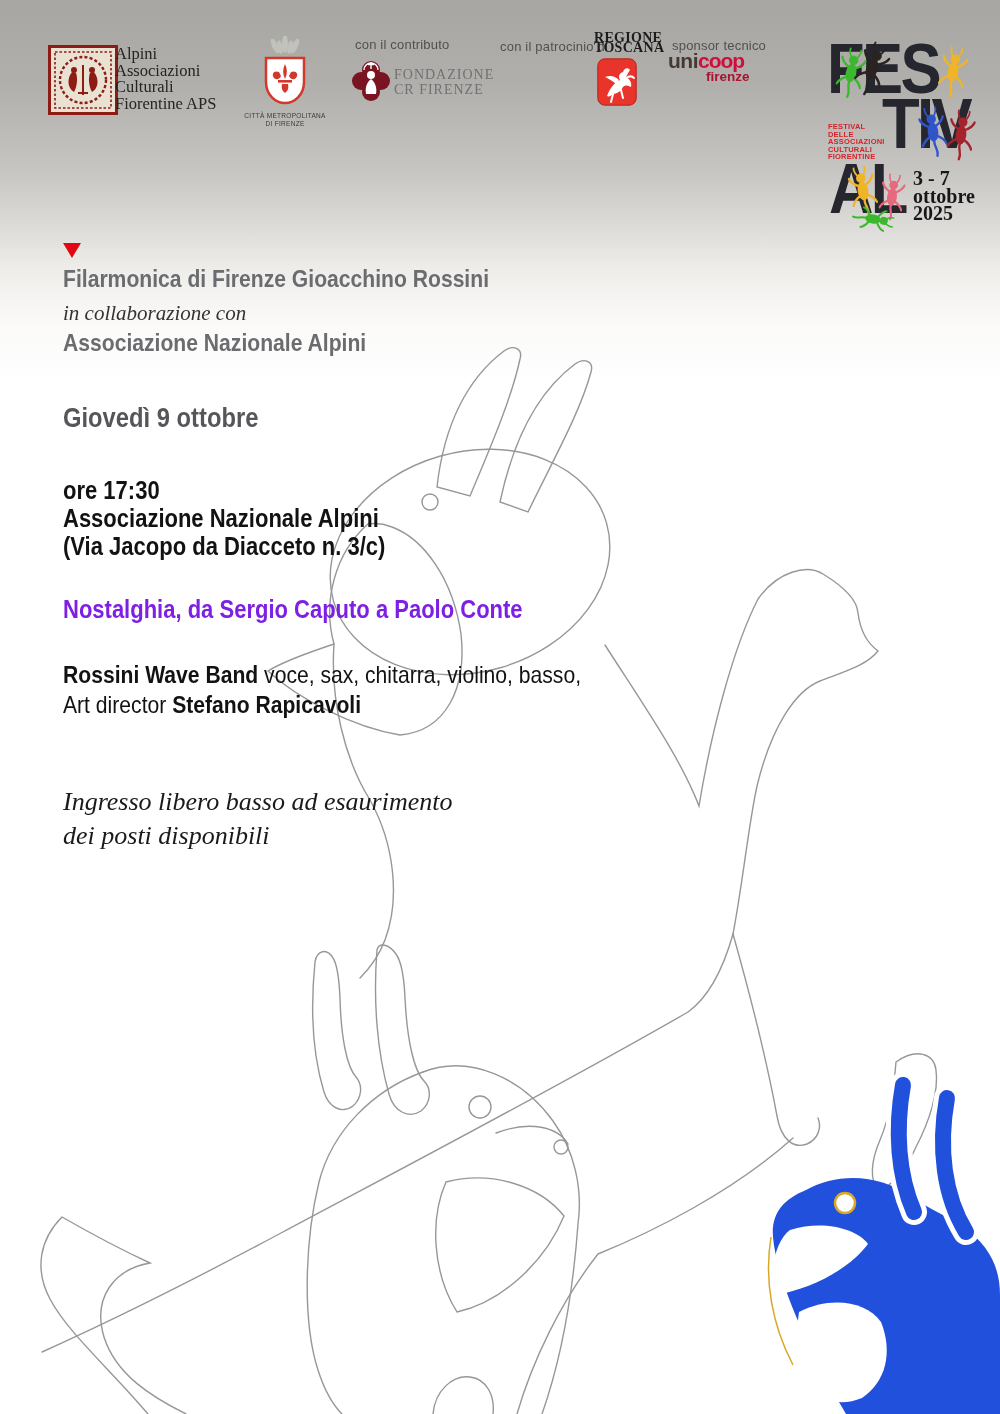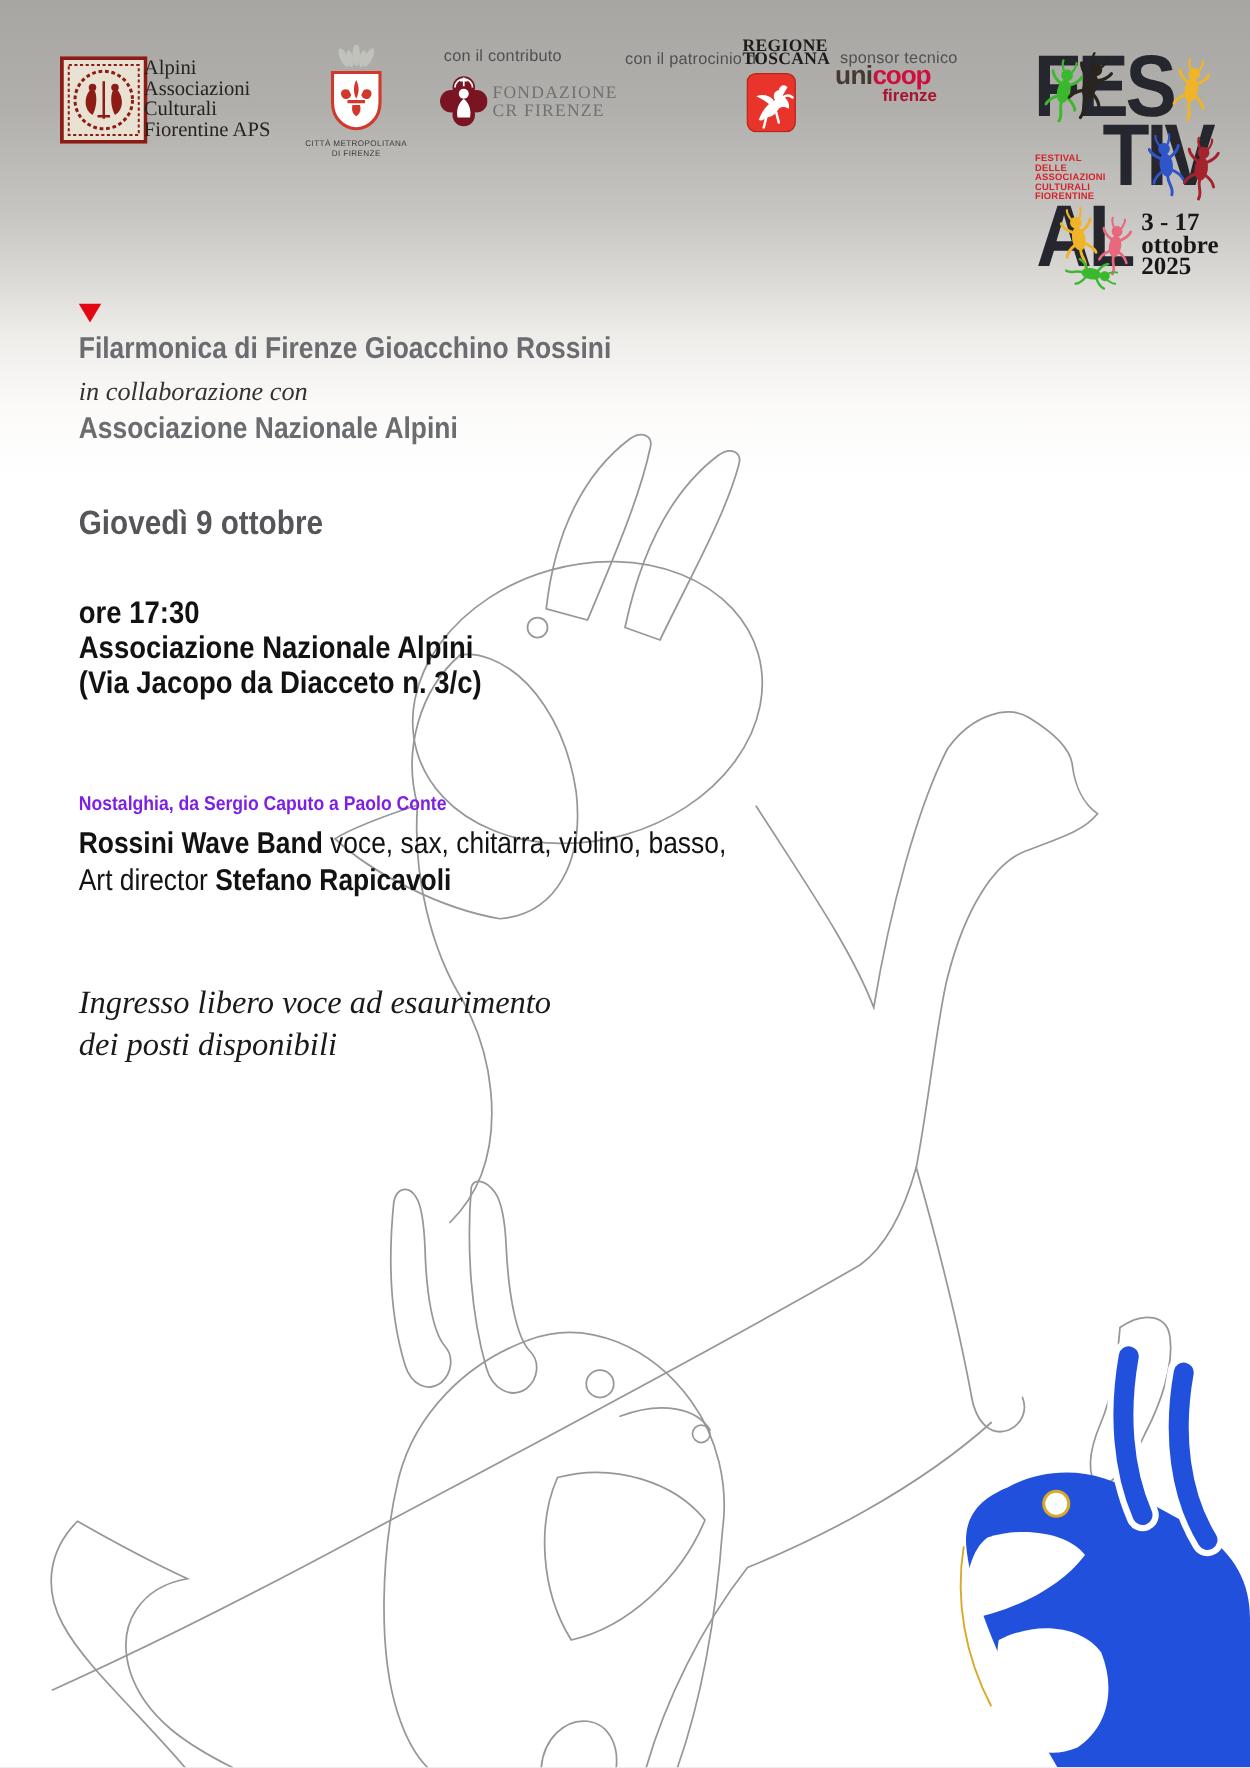--- a/index.html
+++ b/index.html
@@ -35,21 +35,21 @@
 
   
   .tri{position:absolute;left:63px;top:243px;width:0;height:0;
     border-left:9px solid transparent;border-right:9px solid transparent;border-top:15px solid #e30613;}
   .line{position:absolute;left:63px;white-space:nowrap;}
   .organizer{top:265px;font-size:24px;font-weight:700;color:#6b6c6f;}
   .collab-intro{top:301px;font-family:"Liberation Serif",serif;font-style:italic;font-size:21px;color:#333;}
   .collab-org{top:329px;font-size:24px;font-weight:700;color:#6b6c6f;}
   .event-day{top:403px;font-size:27px;font-weight:700;color:#55565a;}
   .venue{top:476px;font-size:25px;font-weight:700;color:#121212;line-height:28px;}
-  .show-title{top:595px;font-size:16px;font-weight:700;color:#7e1fe4;margin-top:40px;}
+  .show-title{top:595px;font-size:25px;font-weight:700;color:#7e1fe4;}
   .band{top:660px;font-size:24px;color:#121212;line-height:30px;font-weight:400;}
   .band b{font-weight:700;}
   .admission{top:785px;font-family:"Liberation Serif",serif;font-style:italic;font-size:26px;
     color:#1a1a1a;line-height:34px;}
 </style>
 </head>
 <body>
 
 <div class="poster">
 
@@ -180,21 +180,21 @@
   </svg>
 
   <div class="fl-caption">
     <div>FESTIVAL</div>
     <div>DELLE</div>
     <div>ASSOCIAZIONI</div>
     <div>CULTURALI</div>
     <div>FIORENTINE</div>
   </div>
   <div class="fl-date">
-    <div>3 - 17</div>
+    <div>3 - 7</div>
     <div>ottobre</div>
     <div>2025</div>
   </div>
 
   <div class="tri"></div>
 
   <div class="line organizer">
     <span class="cond">Filarmonica di Firenze Gioacchino Rossini</span>
   </div>
   <div class="line collab-intro">
@@ -217,21 +217,21 @@
   <div class="line show-title">
     <span class="cond">Nostalghia, da Sergio Caputo a Paolo Conte</span>
   </div>
 
   <div class="line band">
     <div><span class="cond"><b>Rossini Wave Band</b><span> voce, sax, chitarra, violino, basso,</span></span></div>
     <div><span class="cond"><span>Art director </span><b>Stefano Rapicavoli</b></span></div>
   </div>
 
   <div class="line admission">
-    <div>Ingresso libero voce ad esaurimento</div>
+    <div>Ingresso libero basso ad esaurimento</div>
     <div>dei posti disponibili</div>
   </div>
 
   <svg class="layer" viewBox="0 0 1000 1414">
     <path fill="#2150dd" d="M806,1190 C838,1172 880,1174 912,1197 C928,1208 948,1217 962,1226 C988,1244 1000,1266 1000,1295 L1000,1414 L846,1414 C798,1332 776,1272 773,1237 C771,1213 784,1199 806,1190 Z"></path>
     <g fill="none" stroke="#ffffff" stroke-width="26" stroke-linecap="round">
       <path d="M903,1085 C895,1130 898,1175 914,1212"></path>
       <path d="M947,1098 C938,1148 944,1196 966,1232"></path>
     </g>
     <g fill="none" stroke="#2150dd" stroke-width="16" stroke-linecap="round">

